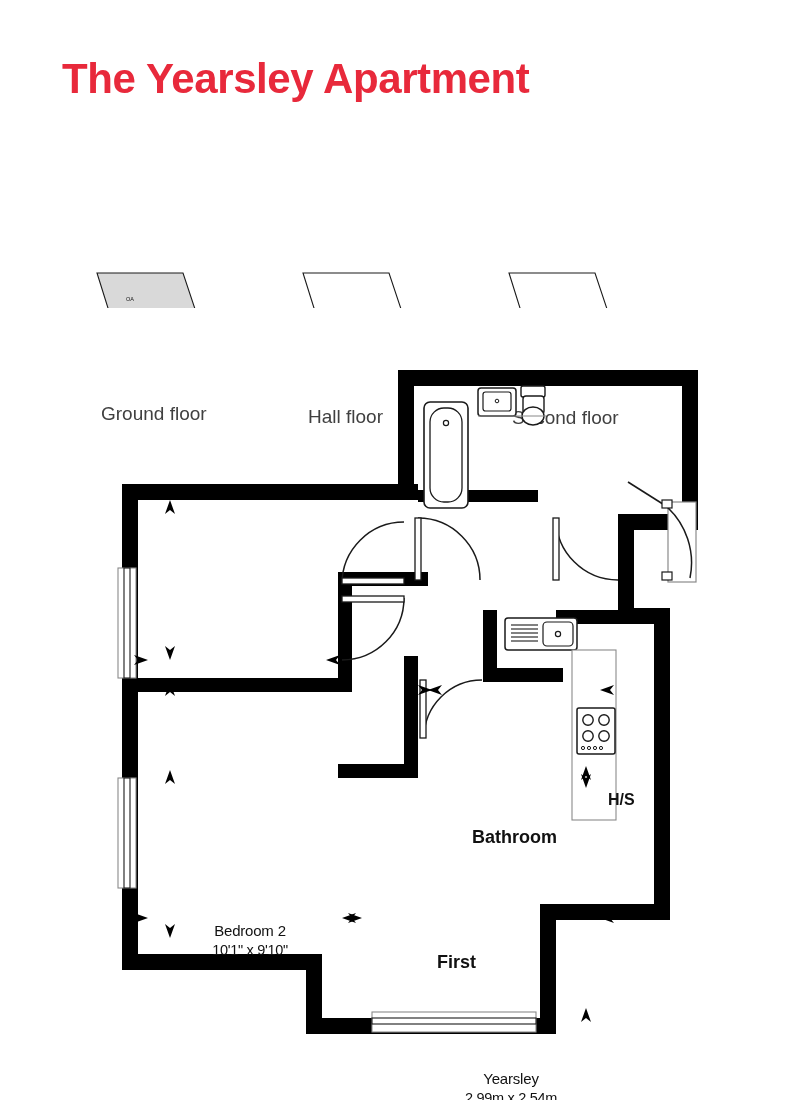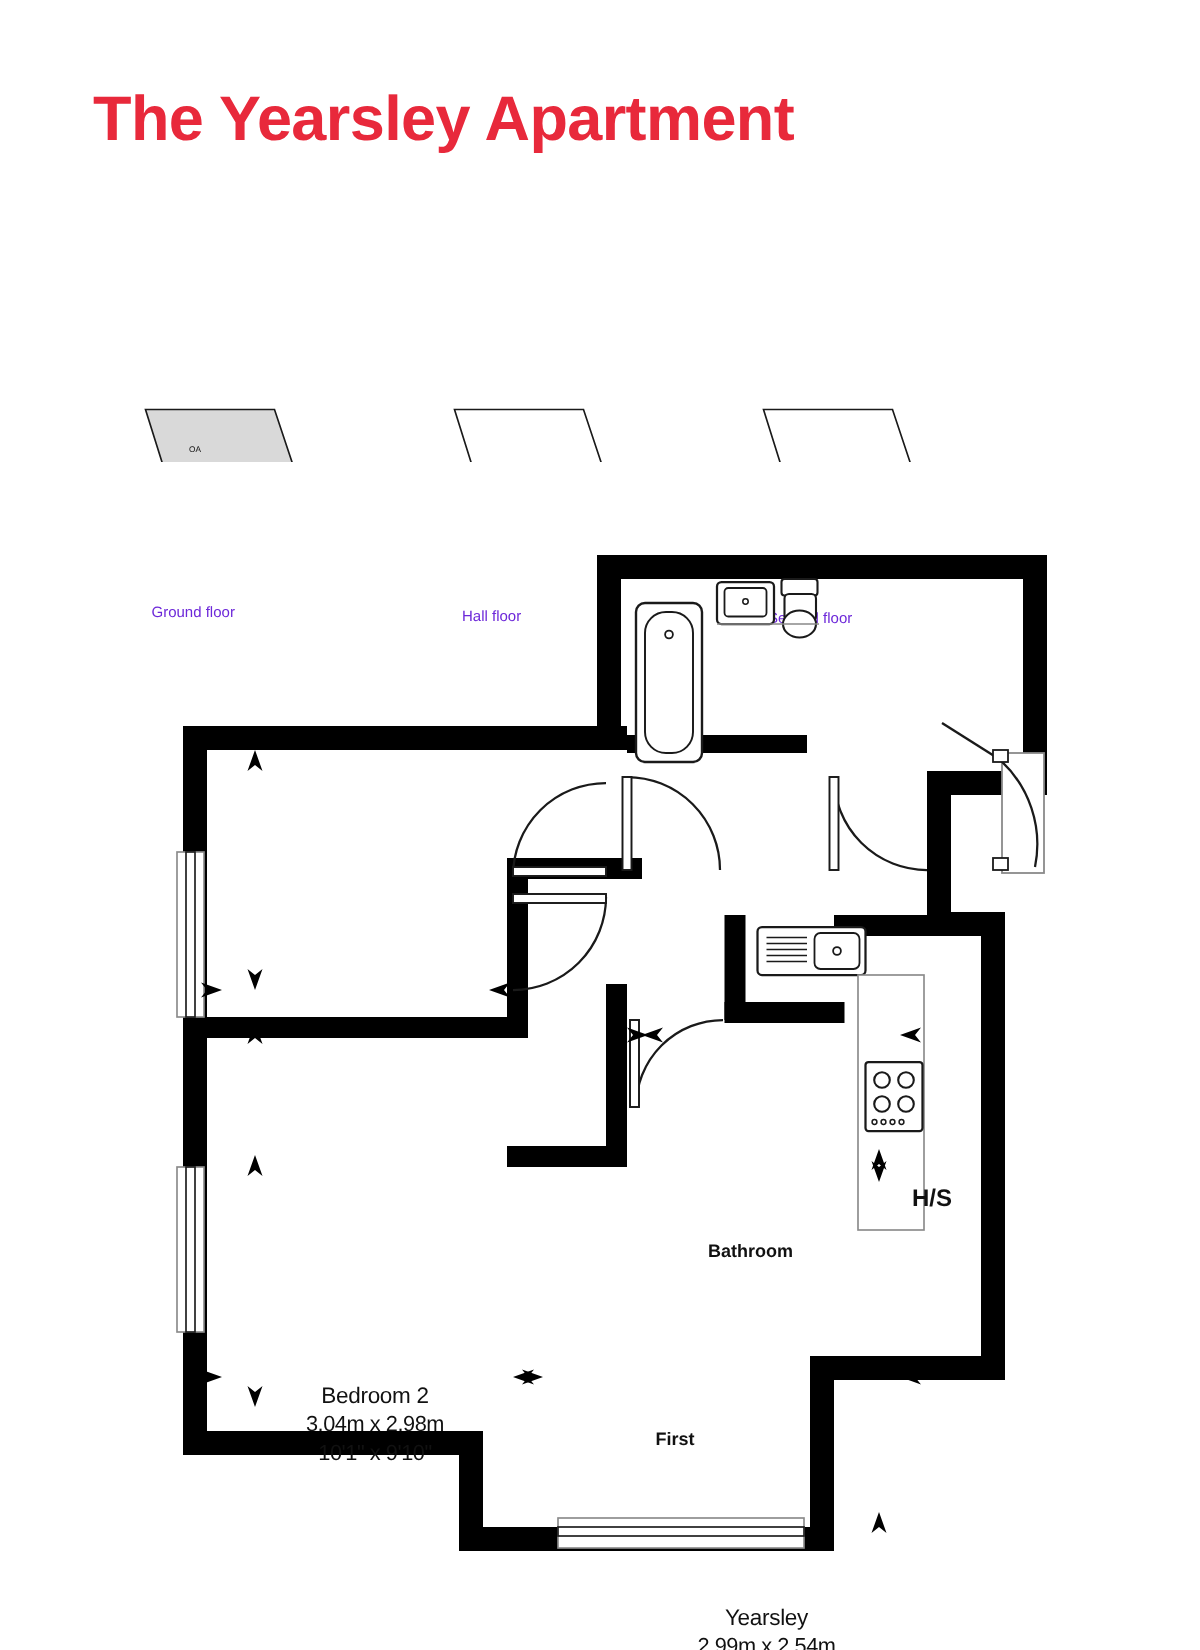--- a/index.html
+++ b/index.html
@@ -9,32 +9,32 @@
     font-family:"Liberation Sans", sans-serif;
     color:#111111;overflow:hidden;position:relative;
   }
   #page-title{
     position:absolute;left:62px;top:55px;
     font-size:42px;font-weight:bold;letter-spacing:-0.4px;
     color:#e8293b;white-space:nowrap;
   }
   #key-block{position:absolute;left:0;top:128px;width:800px;height:180px;}
   .key-label{
-    position:absolute;font-size:10px;color:#6d28d9;text-align:left;white-space:nowrap;
+    position:absolute;font-size:19px;color:#404040;text-align:left;white-space:nowrap;
   }
   #lbl-ground{left:101px;top:275px;}
   #lbl-first{left:308px;top:278px;}
   #lbl-second{left:512px;top:279px;}
   #plan-block{position:absolute;left:0;top:360px;width:800px;height:700px;}
   .rm{
     position:absolute;text-align:center;white-space:nowrap;line-height:1.32;
   }
   .rm .nm{font-size:15px;font-weight:normal;letter-spacing:-0.2px;}
   .rm .dm{font-size:14.5px;letter-spacing:-0.3px;}
-  .rm-plain{position:absolute;font-size:12px;font-weight:bold;white-space:nowrap;}
+  .rm-plain{position:absolute;font-size:18px;font-weight:bold;white-space:nowrap;}
   .rm-lite{position:absolute;font-size:16px;font-weight:bold;white-space:nowrap;}
   #r-bed2{left:135px;top:561px;width:230px;}
   #r-kit{left:426px;top:709px;width:170px;}
   #r-bath{left:472px;top:467px;}
   #r-hall{left:437px;top:592px;}
   #r-hs{left:608px;top:431px;}
   svg{display:block;}
 </style>
 </head>
 <body>
@@ -221,21 +221,20 @@
       <path d="M600,558 l14,-5 -4,5 4,5 z"></path>
       <path d="M586,648 l5,14 -5,-4 -5,4 z"></path>
       <path d="M432,330 l-14,-5 4,5 -4,5 z"></path>
       <path d="M428,330 l14,-5 -4,5 4,5 z"></path>
     </g>
 
   </svg>
 
   <div class="rm" id="r-bed2">
     <div class="nm">Bedroom 2</div>
-    <div class="dm">3.04m x 2.98m</div>
     <div class="dm">10'1" x 9'10"</div>
   </div>
 
   <div class="rm" id="r-kit">
     <div class="nm">Yearsley</div>
     <div class="dm">2.99m x 2.54m</div>
 
   </div>
 
   <div class="rm-plain" id="r-bath">Bathroom</div>

